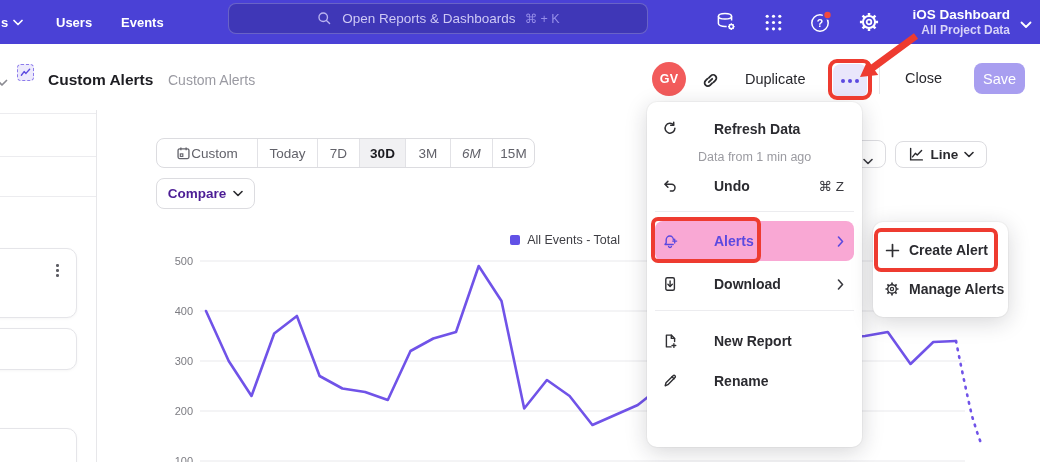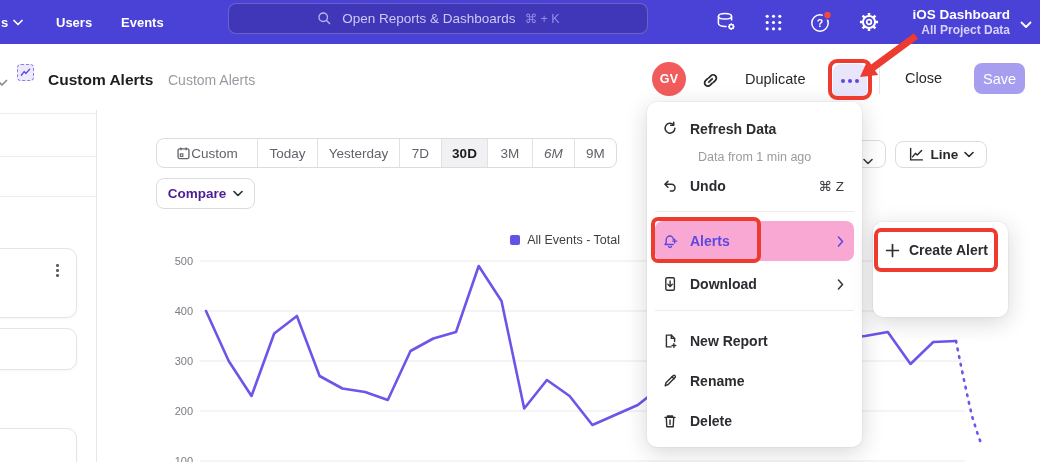--- a/index.html
+++ b/index.html
@@ -55,21 +55,21 @@
   .line-btn { position:absolute; left:895px; top:141px; width:92px; height:27px; border:1px solid #dcdce0; border-radius:8px; background:#fff; display:flex; align-items:center; justify-content:center; gap:6px; font-size:13.5px; font-weight:600; color:#2a2a2e; z-index:6; cursor:pointer; }
 
   
   #chart-svg { position:absolute; left:0; top:0; width:1040px; height:462px; z-index:5; pointer-events:none; }
   .legend { position:absolute; top:233px; right:420px; display:flex; align-items:center; gap:7px; z-index:6; cursor:pointer; }
   .legend-swatch { width:10px; height:10px; border-radius:2px; background:#6151e6; }
   .legend-label { font-size:12.5px; color:#3e3e44; }
 
   
   .menu { position:absolute; left:647px; top:102px; width:215px; height:345px; background:#fff; border-radius:10px; box-shadow:0 5px 22px rgba(25,25,40,0.18), 0 0 0 1px rgba(0,0,0,0.03); z-index:20; }
-  .mi { position:absolute; left:8px; width:199px; display:flex; align-items:center; cursor:pointer; border-radius:8px; }
+  .mi { position:absolute; left:8px; width:199px; display:flex; align-items:center; cursor:pointer; border-radius:8px;gap:24px; }
   .mi .ic { width:16px; height:16px; margin-left:7px; flex:0 0 16px; display:flex; align-items:center; justify-content:center; }
   .mi .lbl { margin-left:12px; font-size:14px; font-weight:600; color:#2b2b30; }
   .mi .right { margin-left:auto; margin-right:10px; color:#3a3a40; display:flex; align-items:center; }
   .mi.hl { background:#f9a8d4; }
   .mi.hl .lbl { color:#5b49e0; }
   .mi.hl .right { color:#5b49e0; }
   .mi-sub { position:absolute; left:43px; top:38px; font-size:12.5px; color:#9b9ba1; font-weight:400; }
   .menu-divider { position:absolute; left:8px; width:199px; height:1px; background:#ececef; }
   .shortcut { font-size:13.5px; color:#8b8b92; font-weight:400; }
 
@@ -214,37 +214,34 @@
       <svg width="15" height="15" viewBox="0 0 16 16" fill="none" stroke="#62626a" stroke-width="1.4">
         <rect x="2.2" y="3" width="11.6" height="10.4" rx="1.6"></rect>
         <path d="M5.2 1.6v2.8M10.8 1.6v2.8"></path>
         <rect x="4.6" y="8.4" width="2.7" height="2.7" stroke-width="1.2"></rect>
       </svg>
       <span>Custom</span>
     </div>
     <div class="dr-seg" style="width:60px;">
         <span>Today</span>
       </div>
-    <div class="dr-seg" style="width:82px;">
-        <span>Yesterday</span>
-      </div>
     <div class="dr-seg" style="width:42px;">
         <span>7D</span>
       </div>
     <div class="dr-seg selected" style="width:46px;">
         <span>30D</span>
       </div>
     <div class="dr-seg" style="width:45px;">
         <span>3M</span>
       </div>
     <div class="dr-seg" style="width:42px;font-style:italic;">
         <span>6M</span>
       </div>
     <div class="dr-seg" style="width:41px;">
-        <span>9M</span>
+        <span>15M</span>
       </div>
   </div>
 
   <div class="compare-btn">
     <span>Compare</span>
     <svg width="10" height="7" viewBox="0 0 10 7">
         <polyline points="1,1.5 5,5.5 9,1.5" fill="none" stroke="#2a2a2e" stroke-width="1.6" stroke-linecap="round" stroke-linejoin="round"></polyline>
       </svg>
   </div>
 
@@ -360,40 +357,40 @@
     <div class="mi" style="top:260px; height:38px;">
       <span class="ic">
         <svg width="16" height="16" viewBox="0 0 16 16" fill="none" stroke="#2f2f33" stroke-width="1.4" stroke-linecap="round" stroke-linejoin="round">
           <path d="M3.2 12.8l.8-3 7.1-7.1c.5-.5 1.4-.5 1.9 0s.5 1.4 0 1.9l-7.1 7.1-2.7 1.1z"></path>
           <path d="M10 3.8l2 2"></path>
         </svg>
       </span>
       <span class="lbl">Rename</span>
     </div>
 
-    <div class="mi" style="top:300px; height:38px;">
-      <span class="ic">
-        <svg width="16" height="16" viewBox="0 0 16 16" fill="none" stroke="#2f2f33" stroke-width="1.4" stroke-linecap="round" stroke-linejoin="round">
-          <path d="M3 4.4h10M5.5 4.4V3h5v1.4"></path>
-          <path d="M4.3 4.4l.5 9.3h6.4l.5-9.3"></path>
-          <path d="M8 7v4.4"></path>
-        </svg>
-      </span>
-      <span class="lbl">Delete</span>
-    </div>
   </div>
 
   <div class="submenu">
     <div class="smi" style="top:9px;">
       <span class="ic">
         <svg width="15" height="15" viewBox="0 0 14 14">
             <path d="M7 1.5v11M1.5 7h11" stroke="#2f2f33" stroke-width="1.6" stroke-linecap="round"></path>
           </svg>
       </span>
       <span class="lbl">Create Alert</span>
+    </div>
+    <div class="smi" style="top:48px;">
+      <span class="ic">
+        <svg width="16" height="16" viewBox="0 0 16 16" fill="none" stroke="#2f2f33">
+          <circle cx="8" cy="8" r="4.3" stroke-width="1.4"></circle>
+          <circle cx="8" cy="8" r="1.6" stroke-width="1.2"></circle>
+          <path d="M8 1.5v2M8 12.5v2M1.5 8h2M12.5 8h2M3.4 3.4l1.4 1.4M11.2 11.2l1.4 1.4M12.6 3.4l-1.4 1.4M4.8 11.2l-1.4 1.4" stroke-width="1.7"></path>
+        </svg>
+      </span>
+      <span class="lbl">Manage Alerts</span>
     </div>
   </div>
 
   <div class="anno-box" id="anno-more"></div>
   <div class="anno-box" id="anno-alerts"></div>
   <div class="anno-box" id="anno-create"></div>
   <svg id="anno-arrow" viewBox="0 0 86 58">
     <polygon points="20,49 27.6,32.3 30.8,36.8 73.9,5.2 78.1,10.8 35,42.4 38.2,46.9" fill="#ee3b30"></polygon>
   </svg>
 

